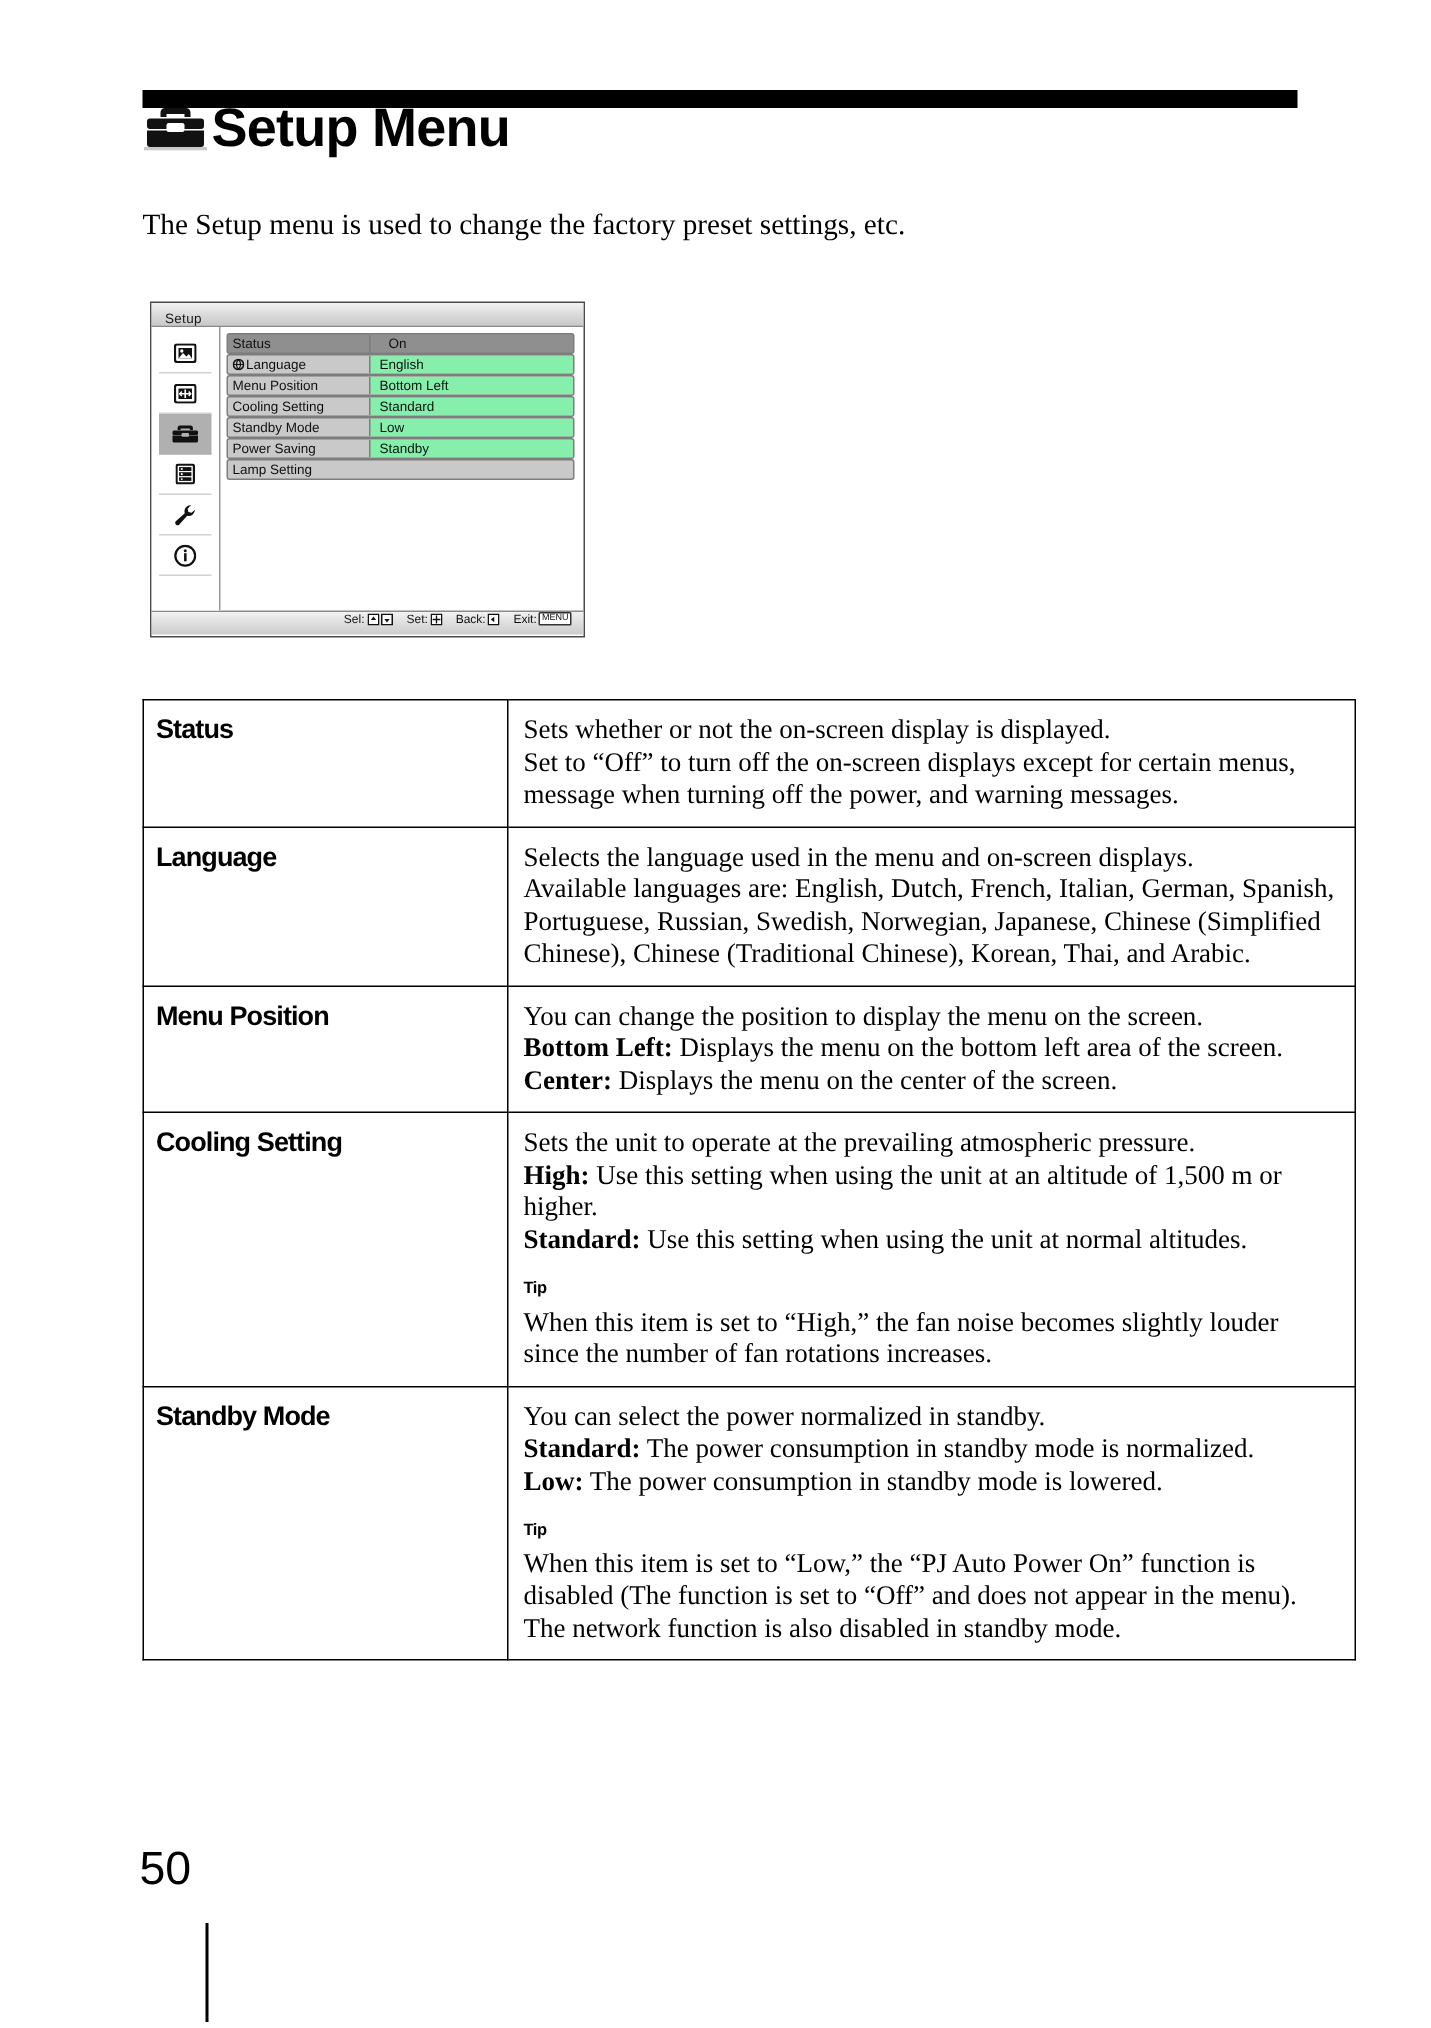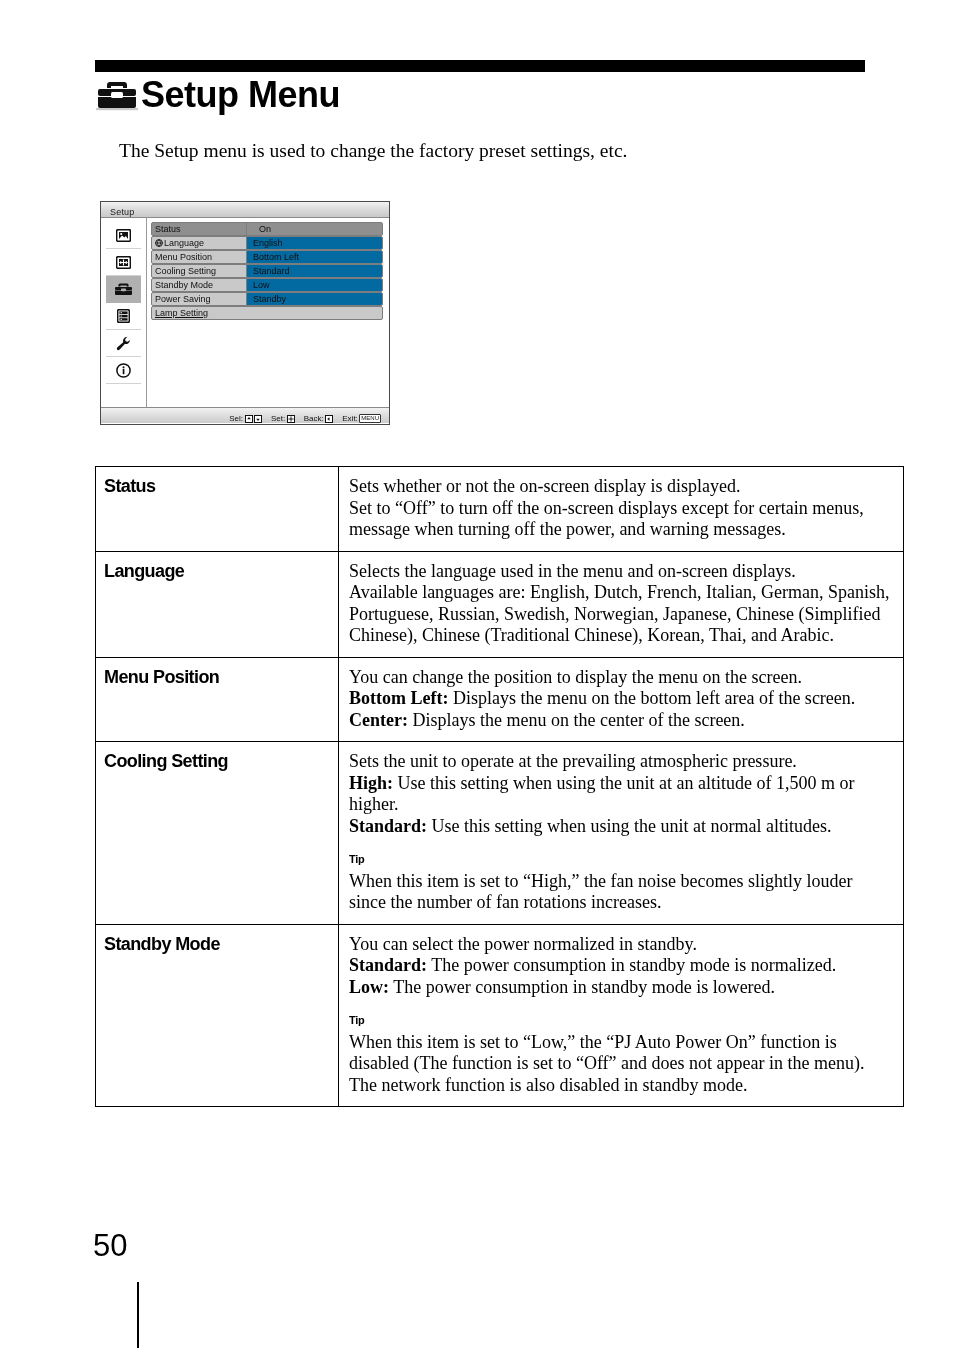--- a/index.html
+++ b/index.html
@@ -23,21 +23,21 @@
     top: 60px;
     width: 770px;
     height: 12px;
     background: #000;
   }
 
   
   .page-title {
     position: absolute;
     left: 95px;
-    top: 75px;
+    top: 65px;
     display: flex;
     align-items: center;
     gap: 2px;
   }
   .toolbox-icon {
     width: 44px;
     height: 40px;
     display: block;
   }
   .page-title-text {
@@ -50,21 +50,20 @@
   }
 
   
   .intro {
     position: absolute;
     left: 95px;
     top: 139px;
     font-size: 19.5px;
     line-height: 24px;
     white-space: nowrap;
-    margin-left: 24px;
   }
 
   
   .osd {
     position: absolute;
     left: 100px;
     top: 201px;
     width: 290px;
     height: 224px;
     border: 1px solid #4a4a4a;
@@ -142,34 +141,34 @@
   }
   .osd-row .val {
     flex: 1;
     height: 100%;
     font-size: 9px;
     color: #111;
     padding-left: 6px;
     box-sizing: border-box;
     display: flex;
     align-items: center;
-    background: #0369a1;
+    background: #86efac;
     border-left: 1px solid #7d7d7d;
     white-space: nowrap;
   }
   .osd-row.selected .val { background: #8f8f8f; padding-left: 12px; }
-  .osd-row.full .lbl { width: 100%; text-decoration: underline; }
+  .osd-row.full .lbl { width: 100%; }
   .globe-icon { width: 8px; height: 8px; display: block; }
 
   .osd-footer {
     height: 16px;
     border-top: 1px solid #8a8a8a;
     background: linear-gradient(to bottom, #f2f2f2 0%, #dcdcdc 55%, #cccccc 100%);
     display: flex;
-    align-items: flex-end;
+    align-items: flex-start;
     justify-content: flex-end;
     padding-right: 8px;
     gap: 9px;
     box-sizing: border-box;
   }
   .fbit {
     display: flex;
     align-items: center;
     gap: 1.5px;
     font-size: 8px;

